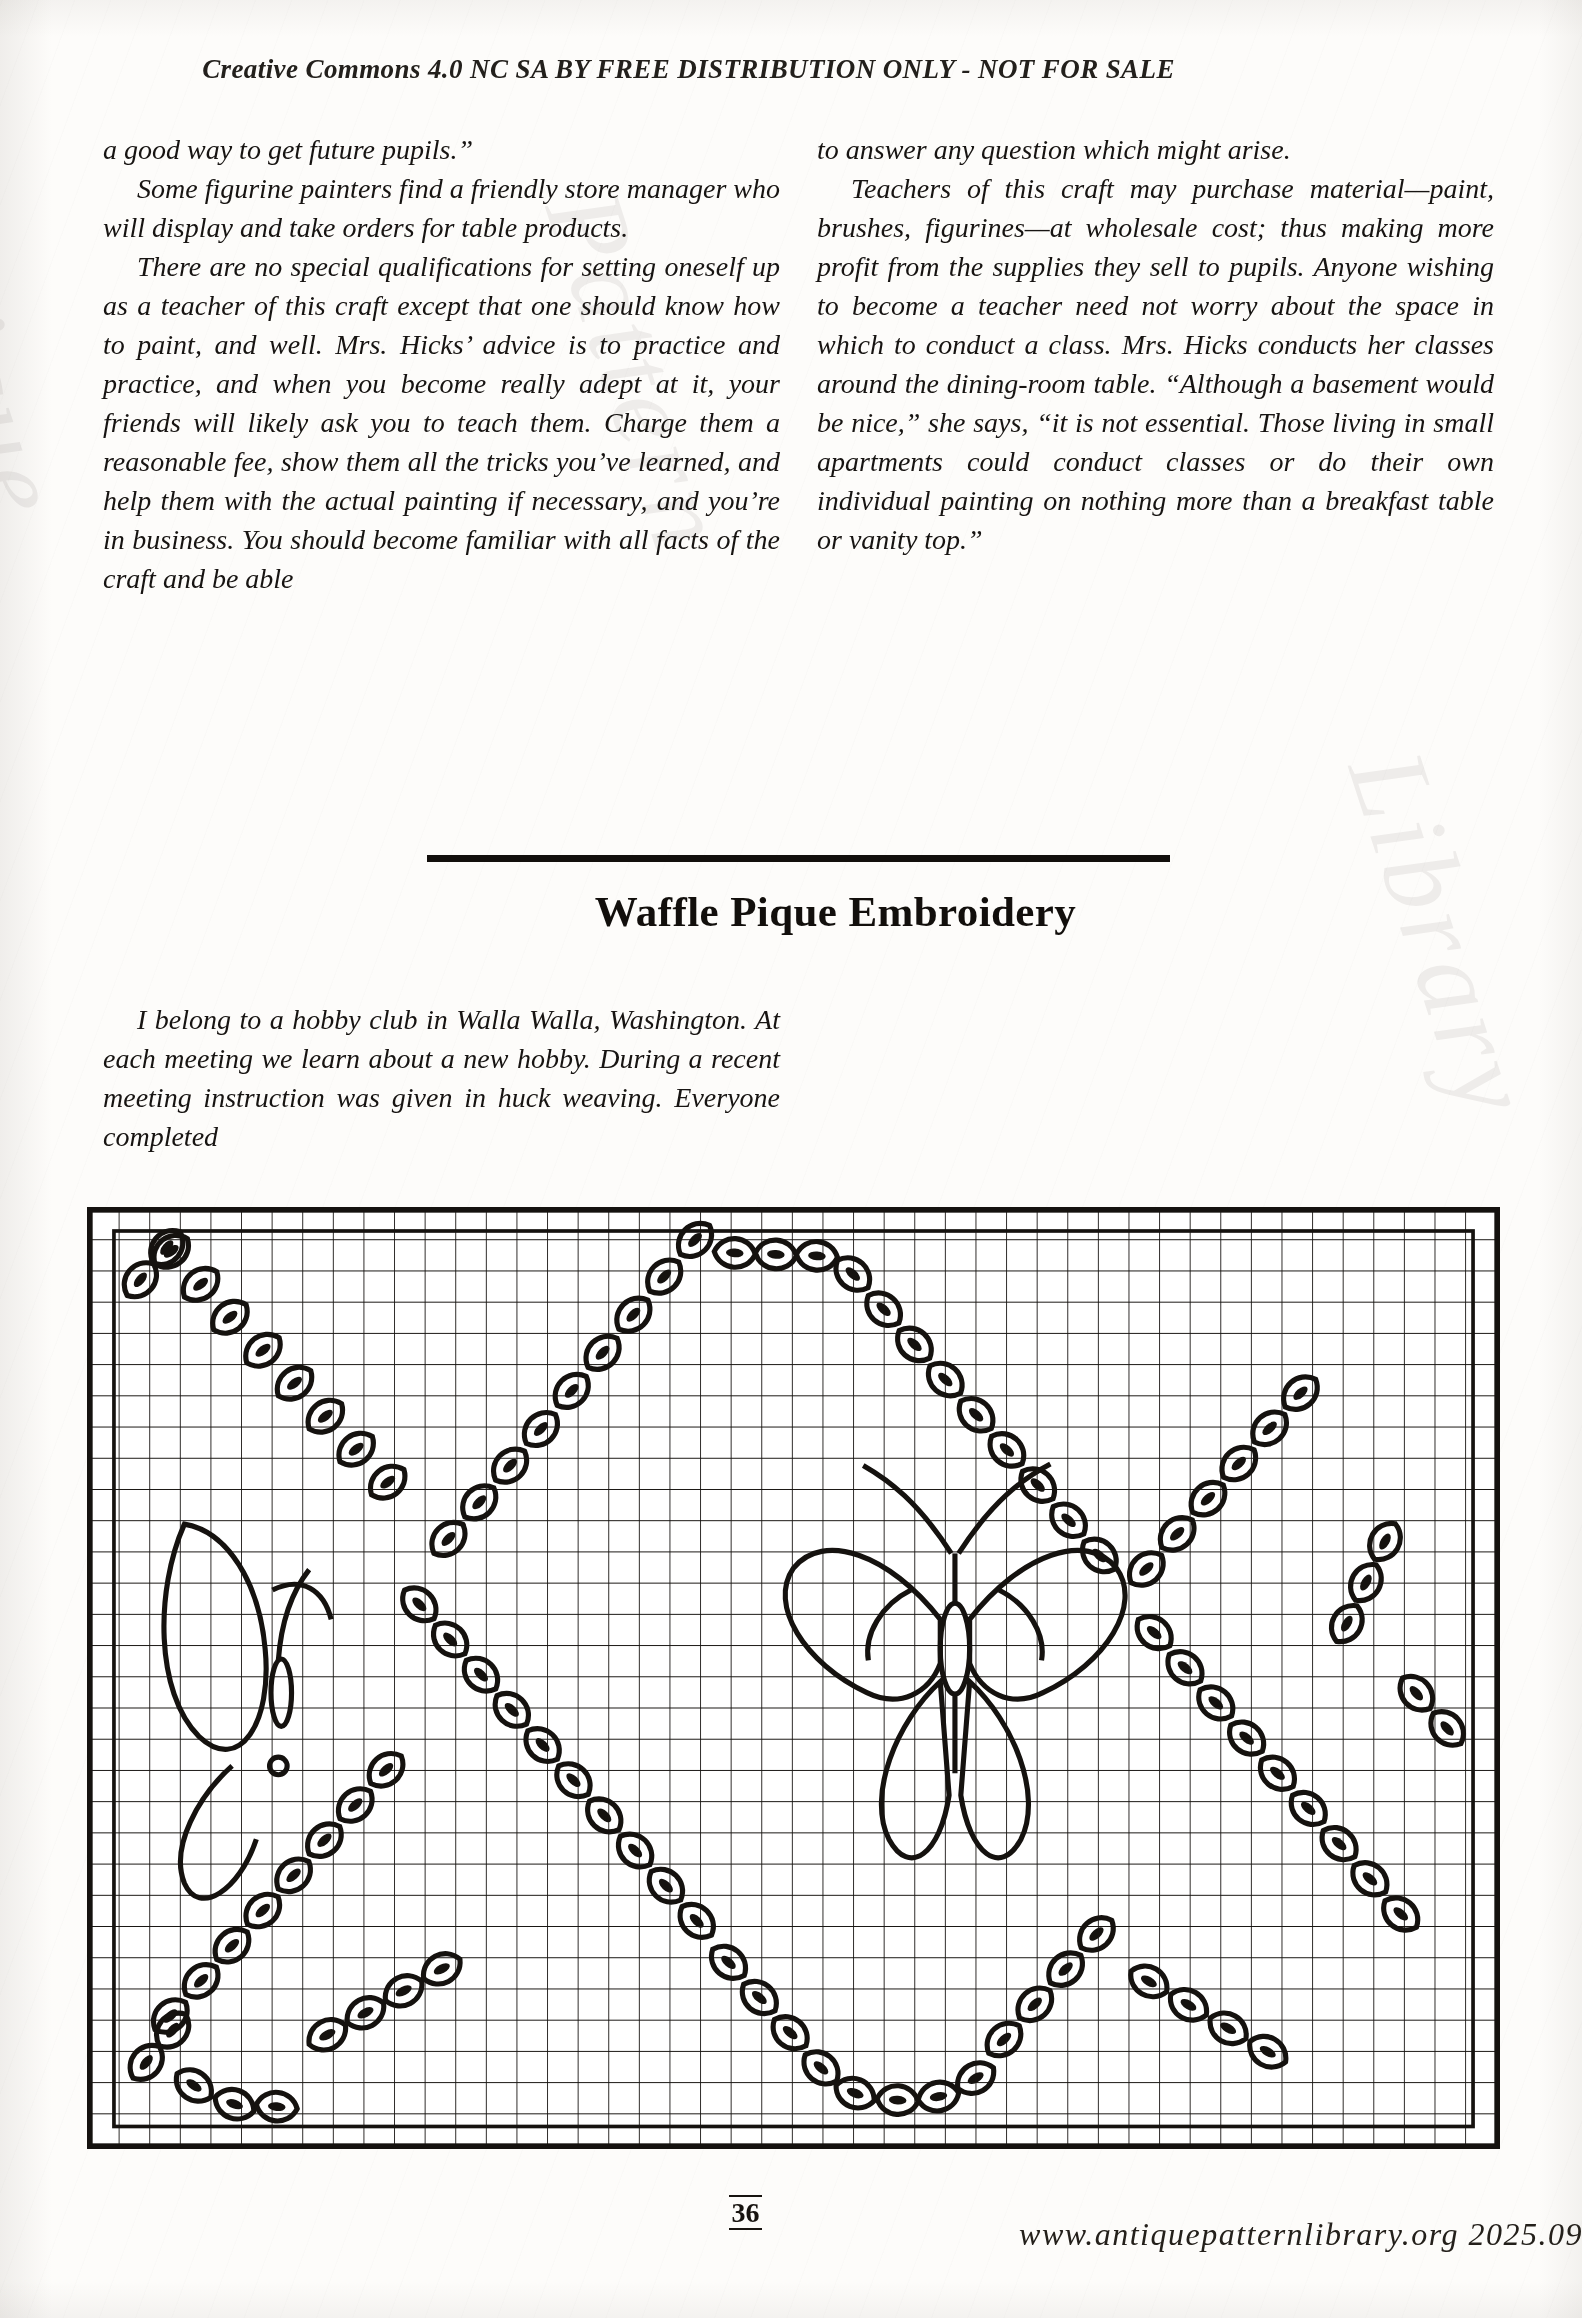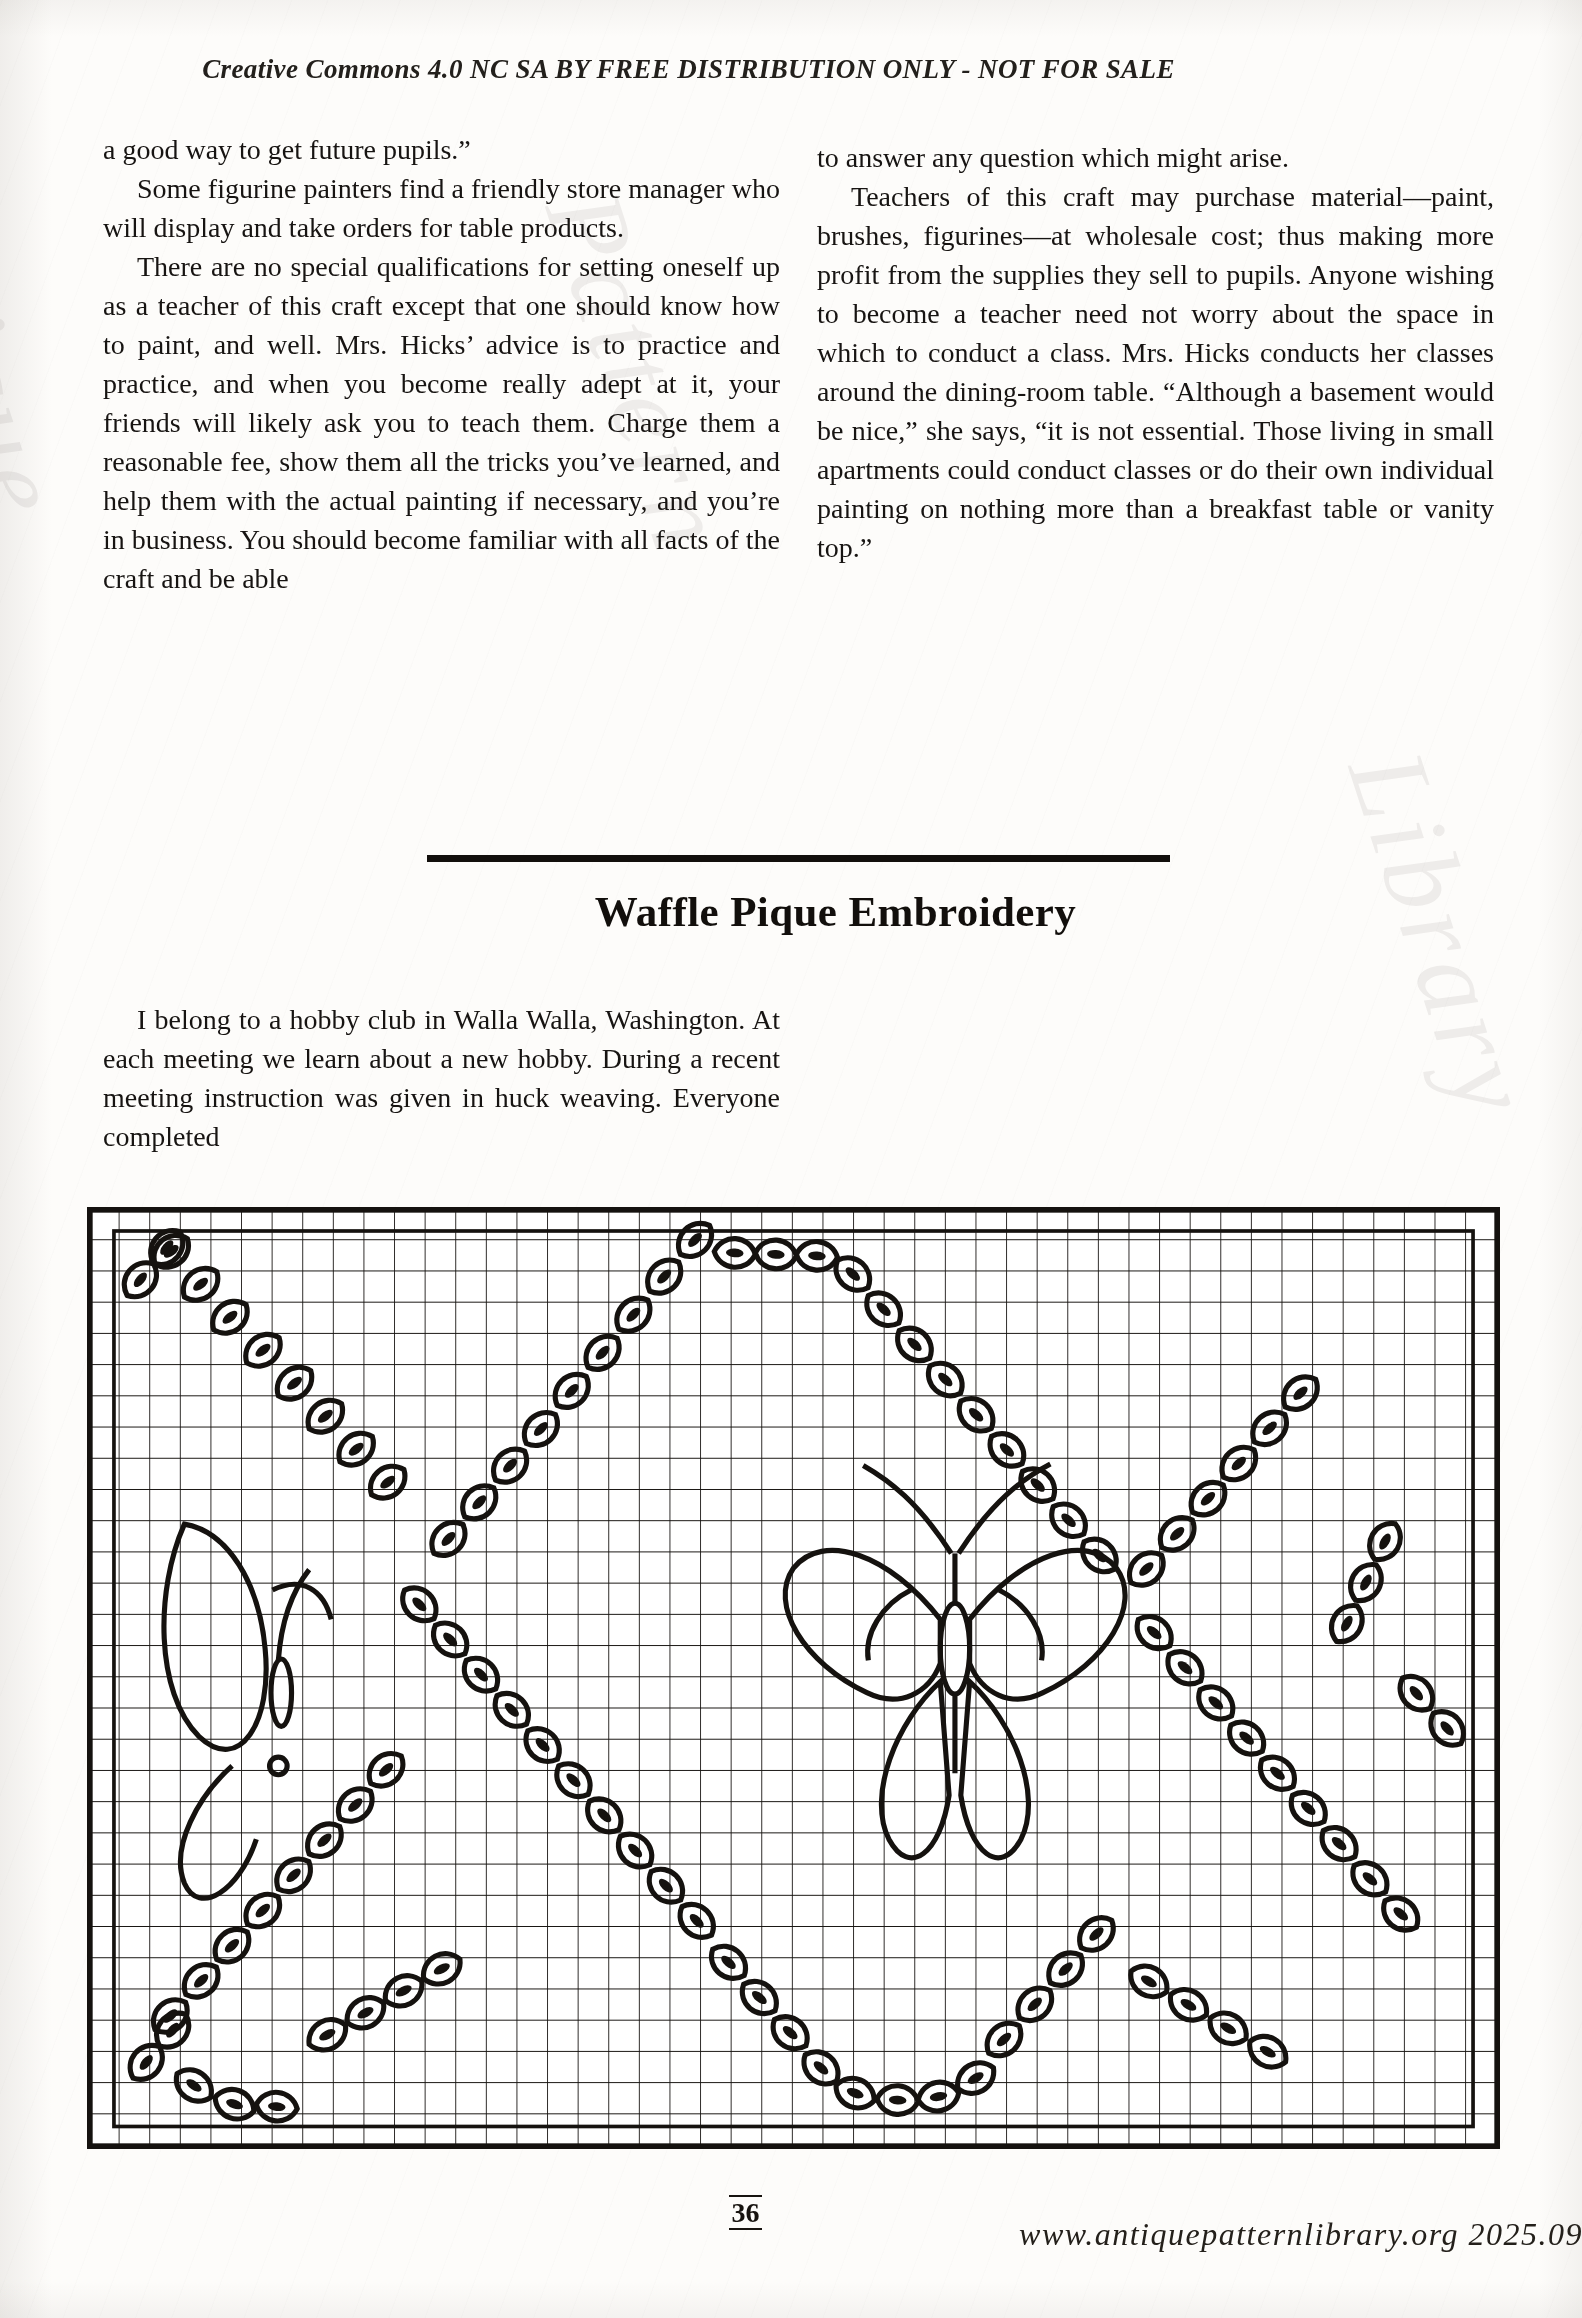--- a/index.html
+++ b/index.html
@@ -97,25 +97,26 @@
     width: 677px;
     text-align: justify;
     font-size: 28px;
     line-height: 39px;
     color: #171412;
     z-index: 4;
   }
   .col p {
     margin: 0;
     text-indent: 0;
+    font-style: italic;
   }
   .col p.ind { text-indent: 34px; }
 
   #col-left-top  { left: 103px;  top: 130px; }
-  #col-right-top { left: 817px; top: 138px; }
+  #col-right-top { left: 817px; top: 130px; }
 
   #col-left-bottom  { left: 103px;  top: 972px; width: 677px; margin-top: 28px; }
   #col-right-bottom { left: 817px; top: 972px; width: 677px; }
 
   
   #section-rule {
     position: absolute;
     left: 427px;
     top: 855px;
     width: 743px;

